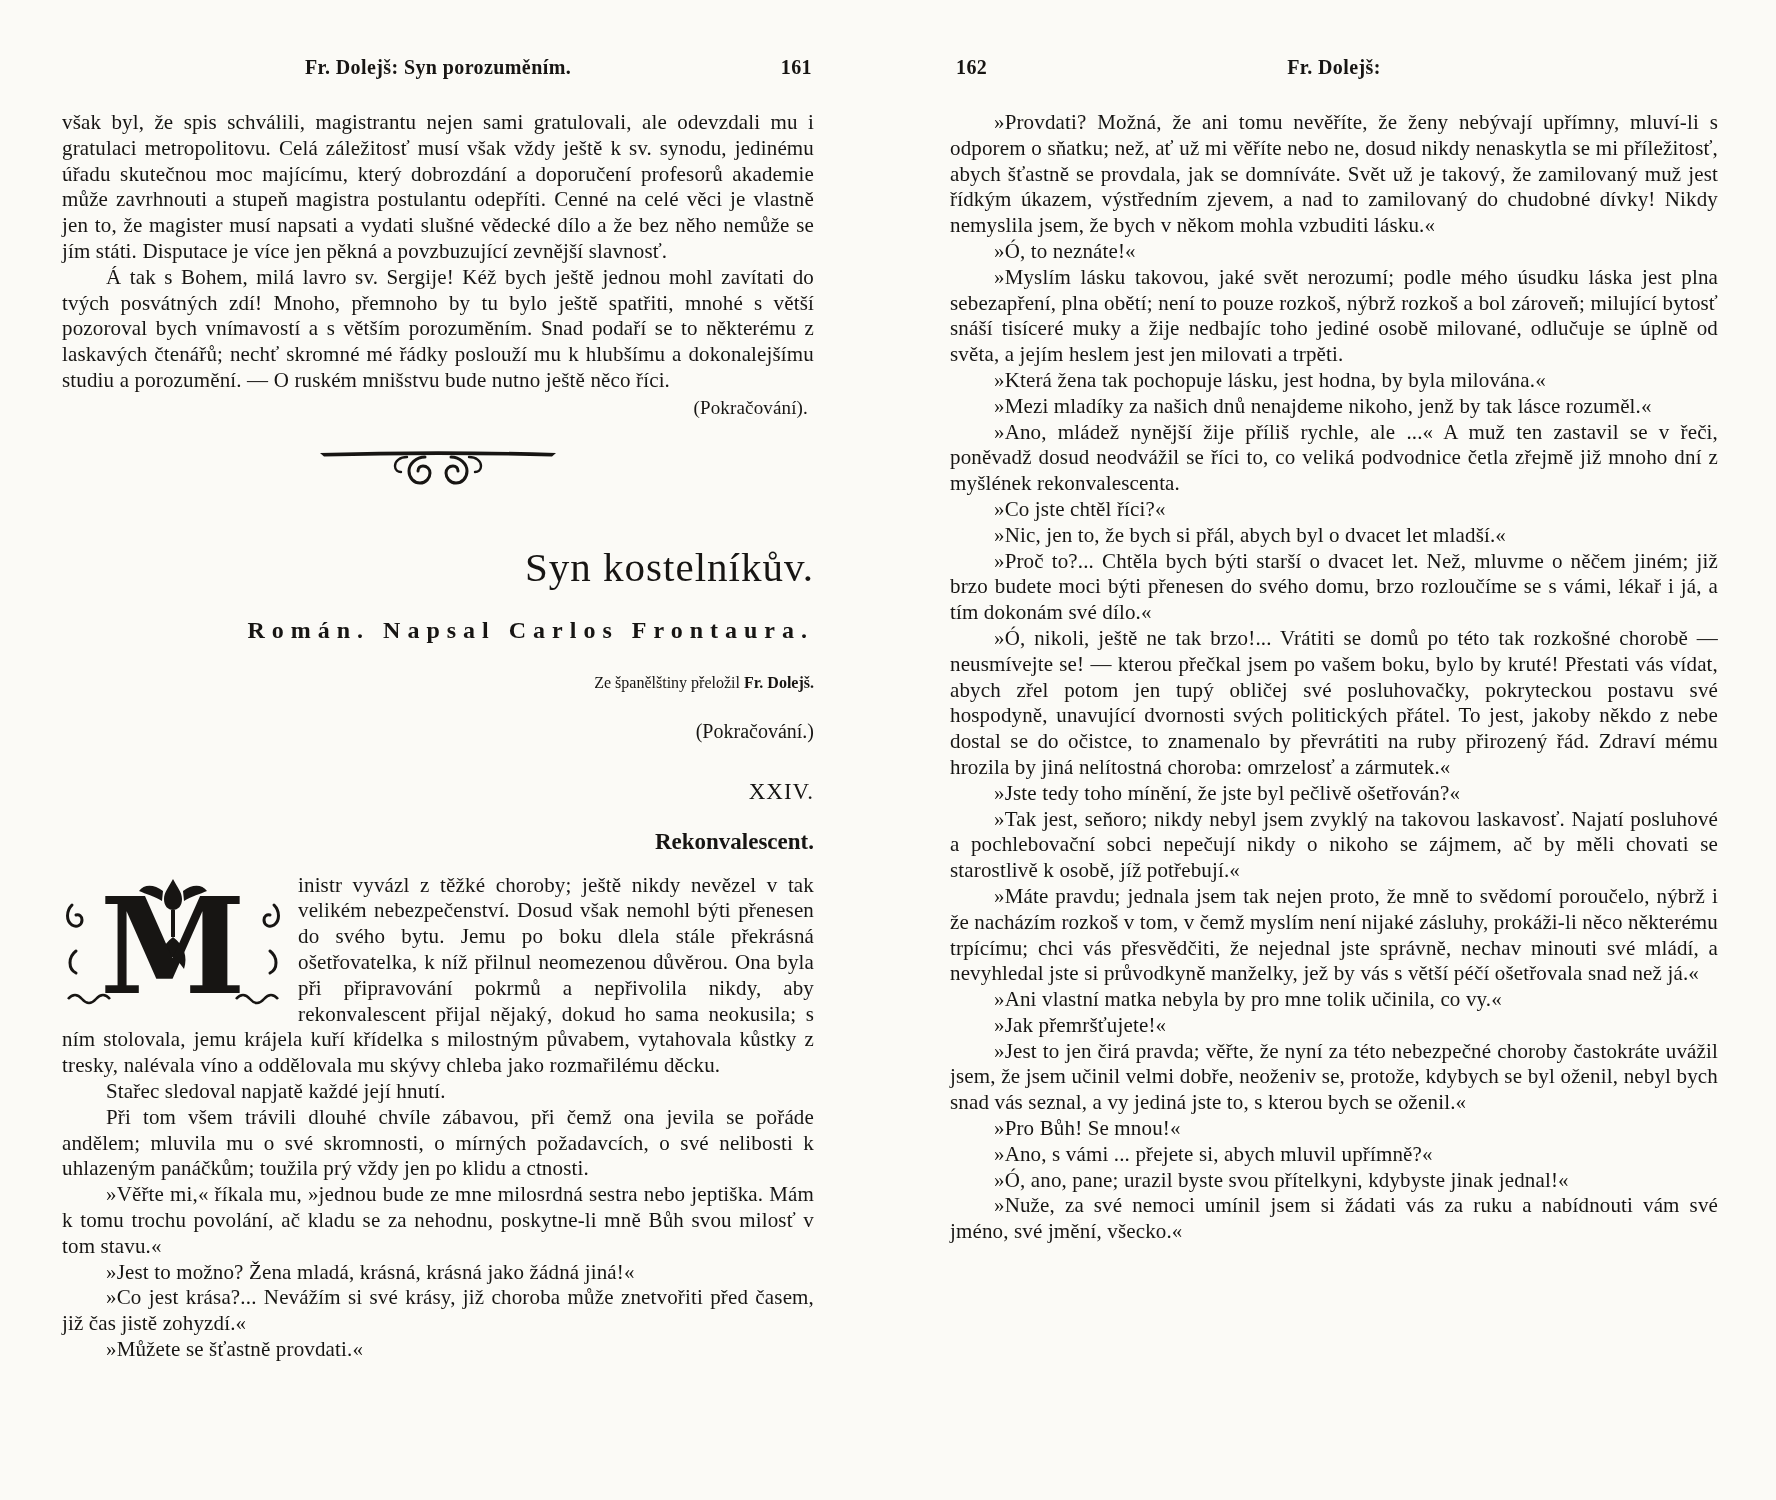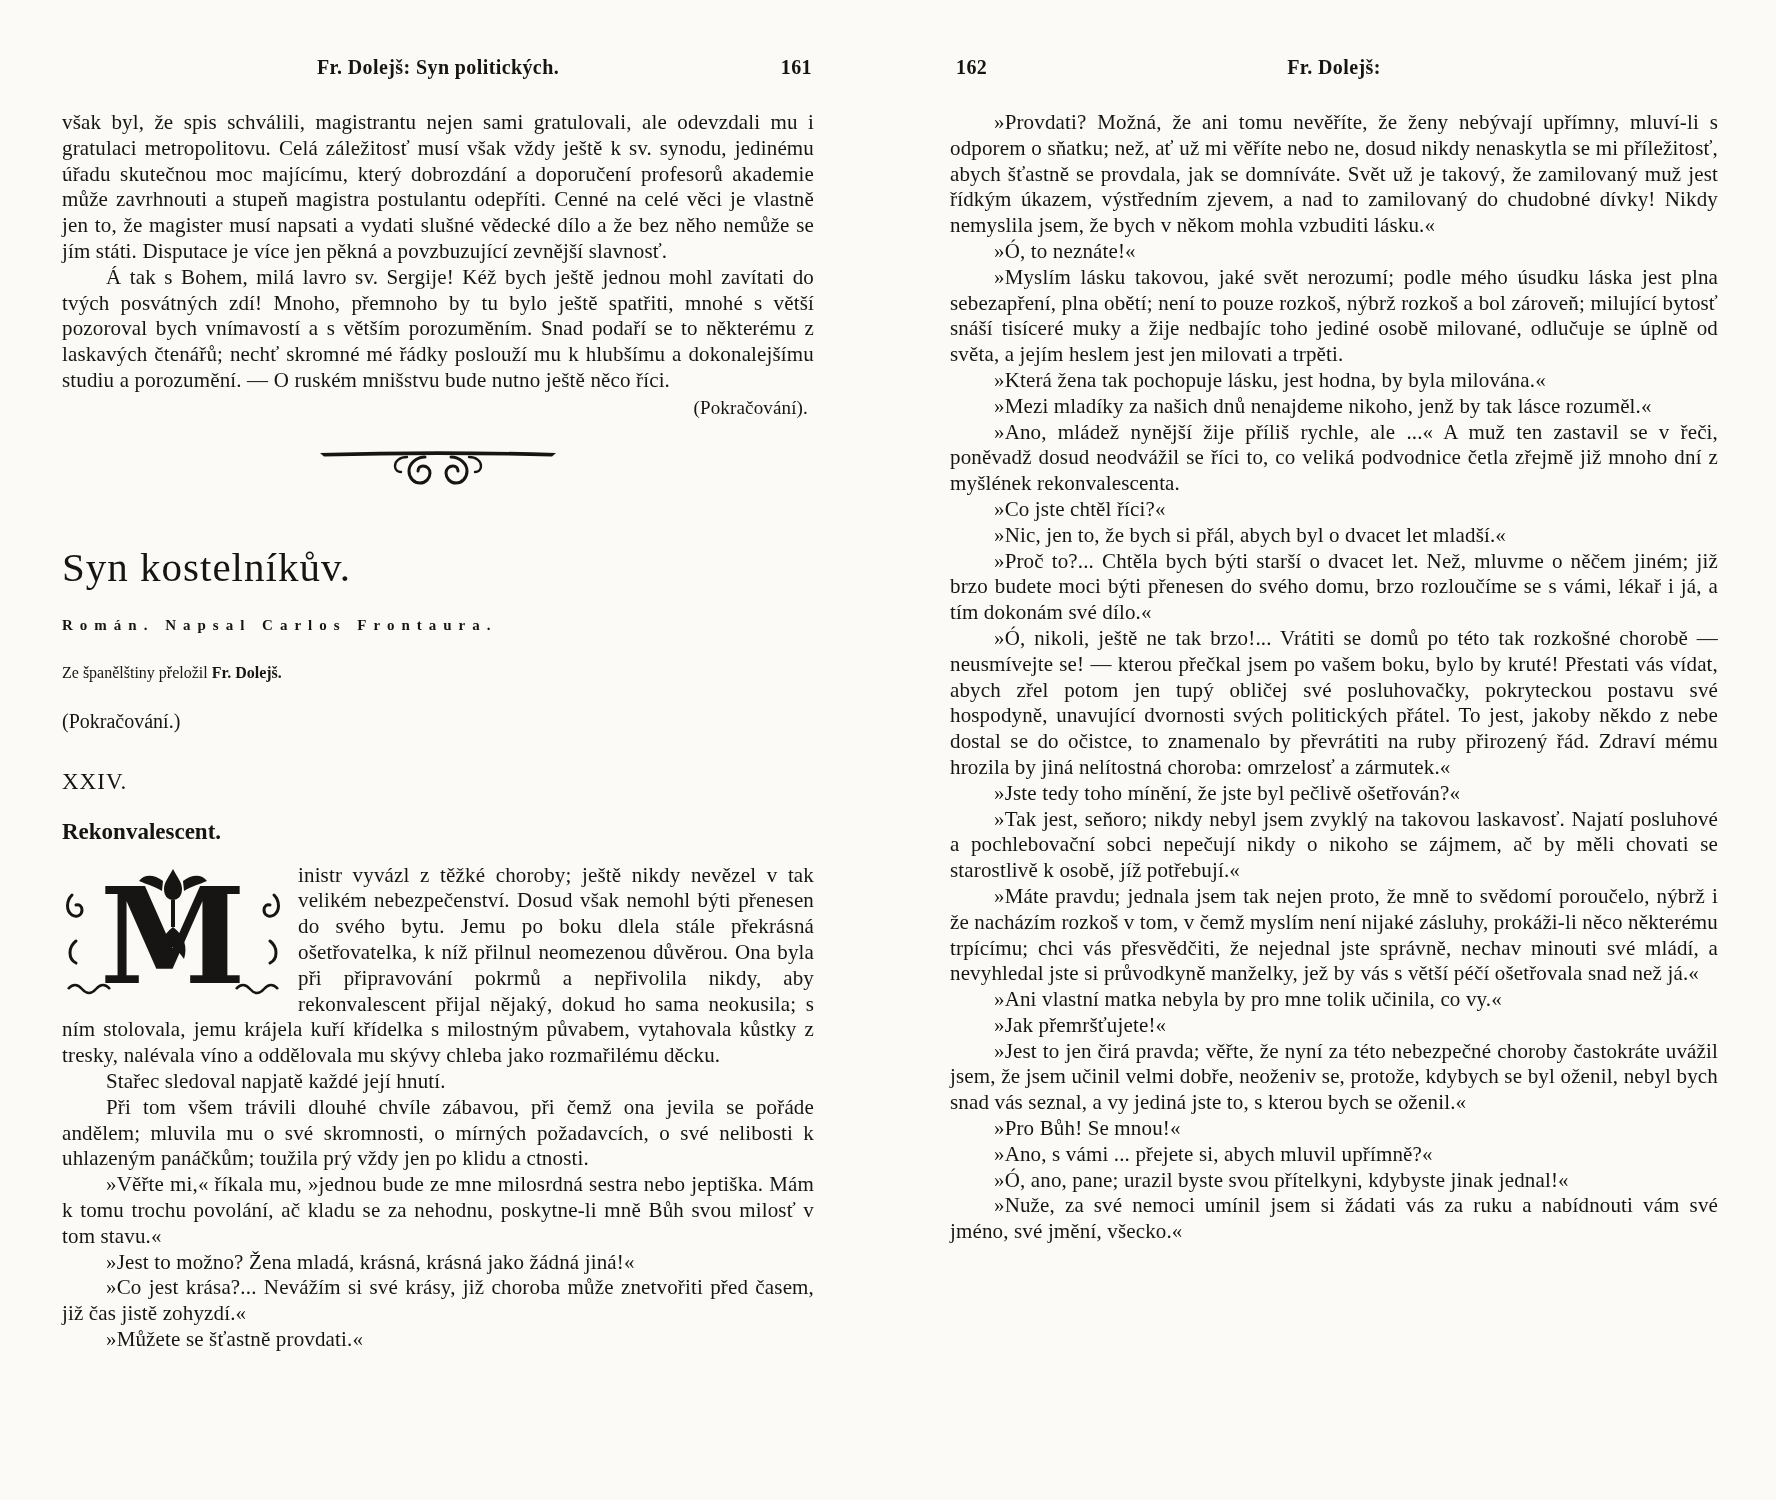--- a/index.html
+++ b/index.html
@@ -28,23 +28,23 @@
     text-align:justify;
     letter-spacing:.15px;
   }
   .ind{text-indent:44px;}
   .noind{text-indent:0;}
 
   .cont-right{text-align:right !important;font-size:19px !important;padding-right:6px;margin-top:1px !important;}
 
   .tailpiece{display:block;margin:22px auto 0;width:252px;height:50px;}
 
-  .story-head{text-align:left;}
+  .story-head{text-align:right;}
   .story-title{font-size:41px;font-weight:normal;margin:50px 0 0;letter-spacing:1px;}
-  .story-subtitle{font-size:15px;font-weight:bold;letter-spacing:7px;margin-top:26px;}
+  .story-subtitle{font-size:24px;font-weight:bold;letter-spacing:7px;margin-top:26px;}
   .story-translated{font-size:16px;margin-top:30px;}
   .story-translated .translator{font-weight:bold;}
   .story-cont{font-size:20px;margin-top:28px;}
   .chapter-num{font-size:23px;margin-top:36px;letter-spacing:1px;}
   .chapter-title{font-size:23px;font-weight:bold;margin-top:24px;}
 
   .opening{margin-top:18px;}
   .dropcap-wrap{
     float:left;width:222px;height:130px;margin:4px 14px 2px 0;
   }
@@ -54,21 +54,21 @@
     font-weight:bold;
   }
 </style>
 </head>
 <body>
 
 <div class="canvas">
 
   <div class="page page-left">
     <div class="header">
-      <div class="running-title">Fr. Dolejš: Syn politických.</div>
+      <div class="running-title">Fr. Dolejš: Syn porozuměním.</div>
       <div class="page-num">161</div>
     </div>
 
     <div class="bodytext">
       <p class="noind">však byl, že spis schválili, magistrantu nejen sami gratulovali, ale odevzdali mu i gratulaci metropolitovu. Celá záležitosť musí však vždy ještě k sv. synodu, jedinému úřadu skutečnou moc majícímu, který dobrozdání a doporučení profesorů akademie může zavrhnouti a stupeň magistra postulantu odepříti. Cenné na celé věci je vlastně jen to, že magister musí napsati a vydati slušné vědecké dílo a že bez něho nemůže se jím státi. Disputace je více jen pěkná a povzbuzující zevnější slavnosť.</p>
       <p class="ind">Á tak s Bohem, milá lavro sv. Sergije! Kéž bych ještě jednou mohl zavítati do tvých posvátných zdí! Mnoho, přemnoho by tu bylo ještě spatřiti, mnohé s větší pozoroval bych vnímavostí a s větším porozuměním. Snad podaří se to některému z laskavých čtenářů; nechť skromné mé řádky poslouží mu k hlubšímu a dokonalejšímu studiu a porozumění. — O ruském mnišstvu bude nutno ještě něco říci.</p>
       <p class="cont-right">(Pokračování).</p>
     </div>
 
     <svg class="tailpiece" viewBox="0 0 252 50" aria-hidden="true">

